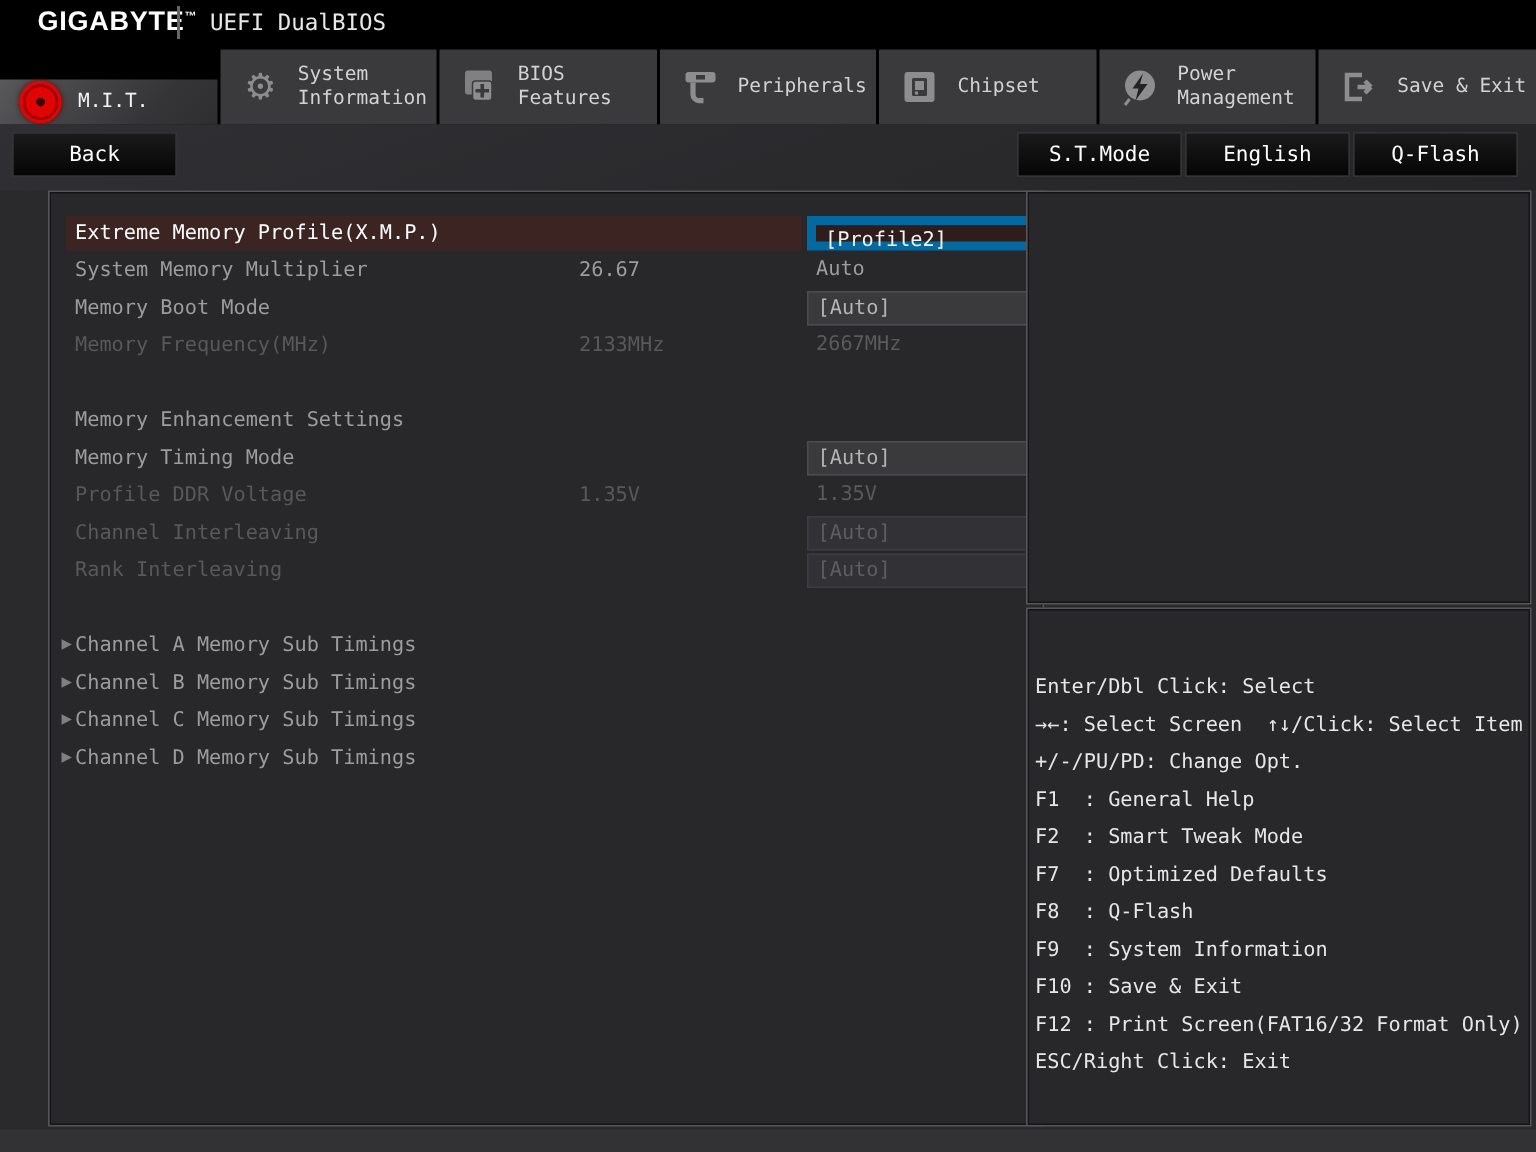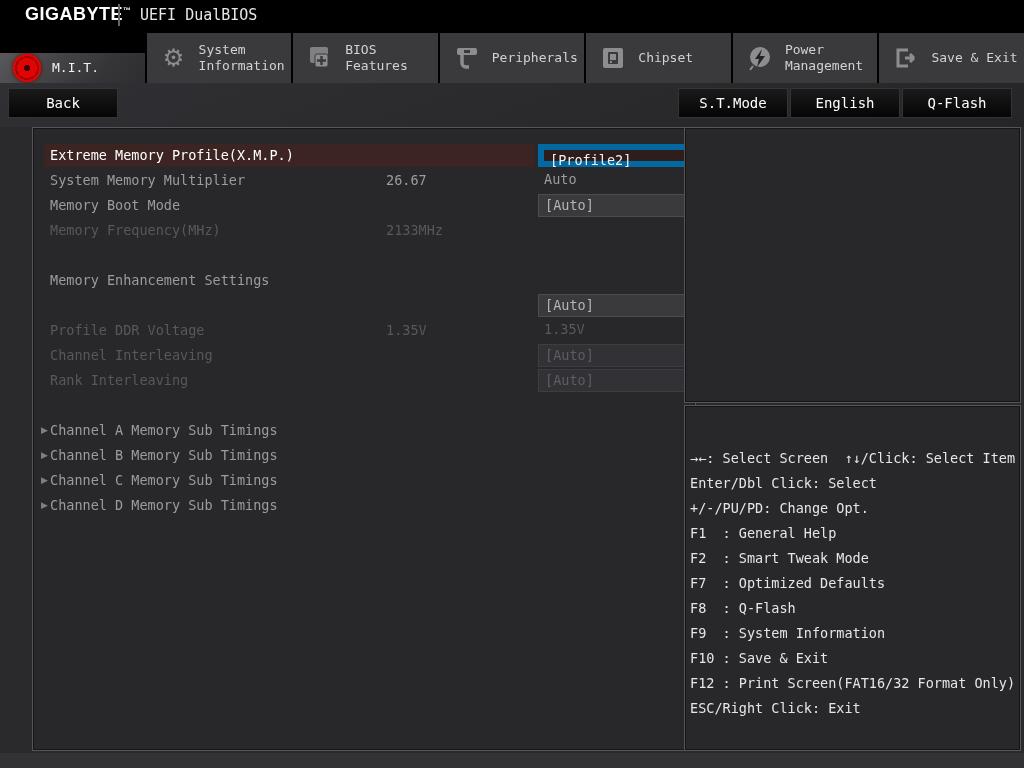--- a/index.html
+++ b/index.html
@@ -165,27 +165,29 @@
             <span class="smid">26.67</span>
             <span class="sval">Auto</span>
           </div>
           <div class="srow normal">
             <span class="slabel">Memory Boot Mode</span>
             <span class="sval boxed">[Auto]</span>
           </div>
           <div class="srow disabled">
             <span class="slabel">Memory Frequency(MHz)</span>
             <span class="smid">2133MHz</span>
+            <span class="sval">2667MHz</span>
           </div>
         </div>
         <div class="group">
           <div class="srow normal">
             <span class="slabel">Memory Enhancement Settings</span>
           </div>
           <div class="srow normal">
+            <span class="slabel">Memory Timing Mode</span>
             <span class="sval boxed">[Auto]</span>
           </div>
           <div class="srow disabled">
             <span class="slabel">Profile DDR Voltage</span>
             <span class="smid">1.35V</span>
             <span class="sval">1.35V</span>
           </div>
           <div class="srow disabled">
             <span class="slabel">Channel Interleaving</span>
             <span class="sval boxed">[Auto]</span>
@@ -212,22 +214,22 @@
             <span class="expander">▶</span>
             <span class="slabel">Channel D Memory Sub Timings</span>
           </div>
         </div>
       </div>
   </div>
 
   <div id="help-desc-panel" class="panel"></div>
 
   <div id="help-keys-panel" class="panel">
+      <div class="help-line">Enter/Dbl Click: Select</div>
       <div class="help-line">→←: Select Screen  ↑↓/Click: Select Item</div>
-      <div class="help-line">Enter/Dbl Click: Select</div>
       <div class="help-line">+/-/PU/PD: Change Opt.</div>
       <div class="help-line">F1  : General Help</div>
       <div class="help-line">F2  : Smart Tweak Mode</div>
       <div class="help-line">F7  : Optimized Defaults</div>
       <div class="help-line">F8  : Q-Flash</div>
       <div class="help-line">F9  : System Information</div>
       <div class="help-line">F10 : Save &amp; Exit</div>
       <div class="help-line">F12 : Print Screen(FAT16/32 Format Only)</div>
       <div class="help-line">ESC/Right Click: Exit</div>
     </div>

